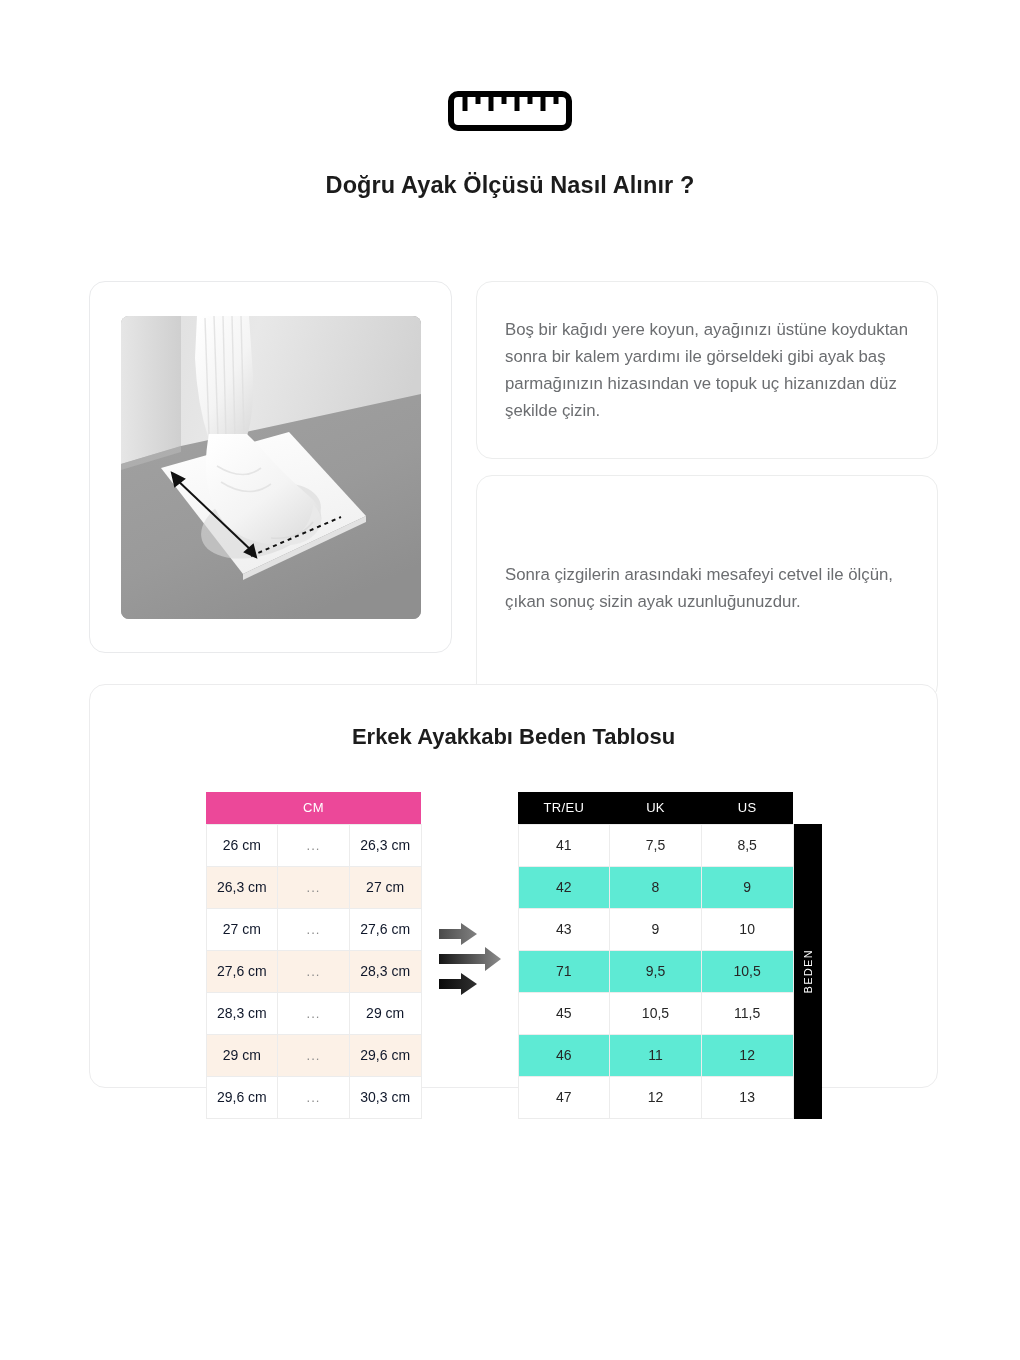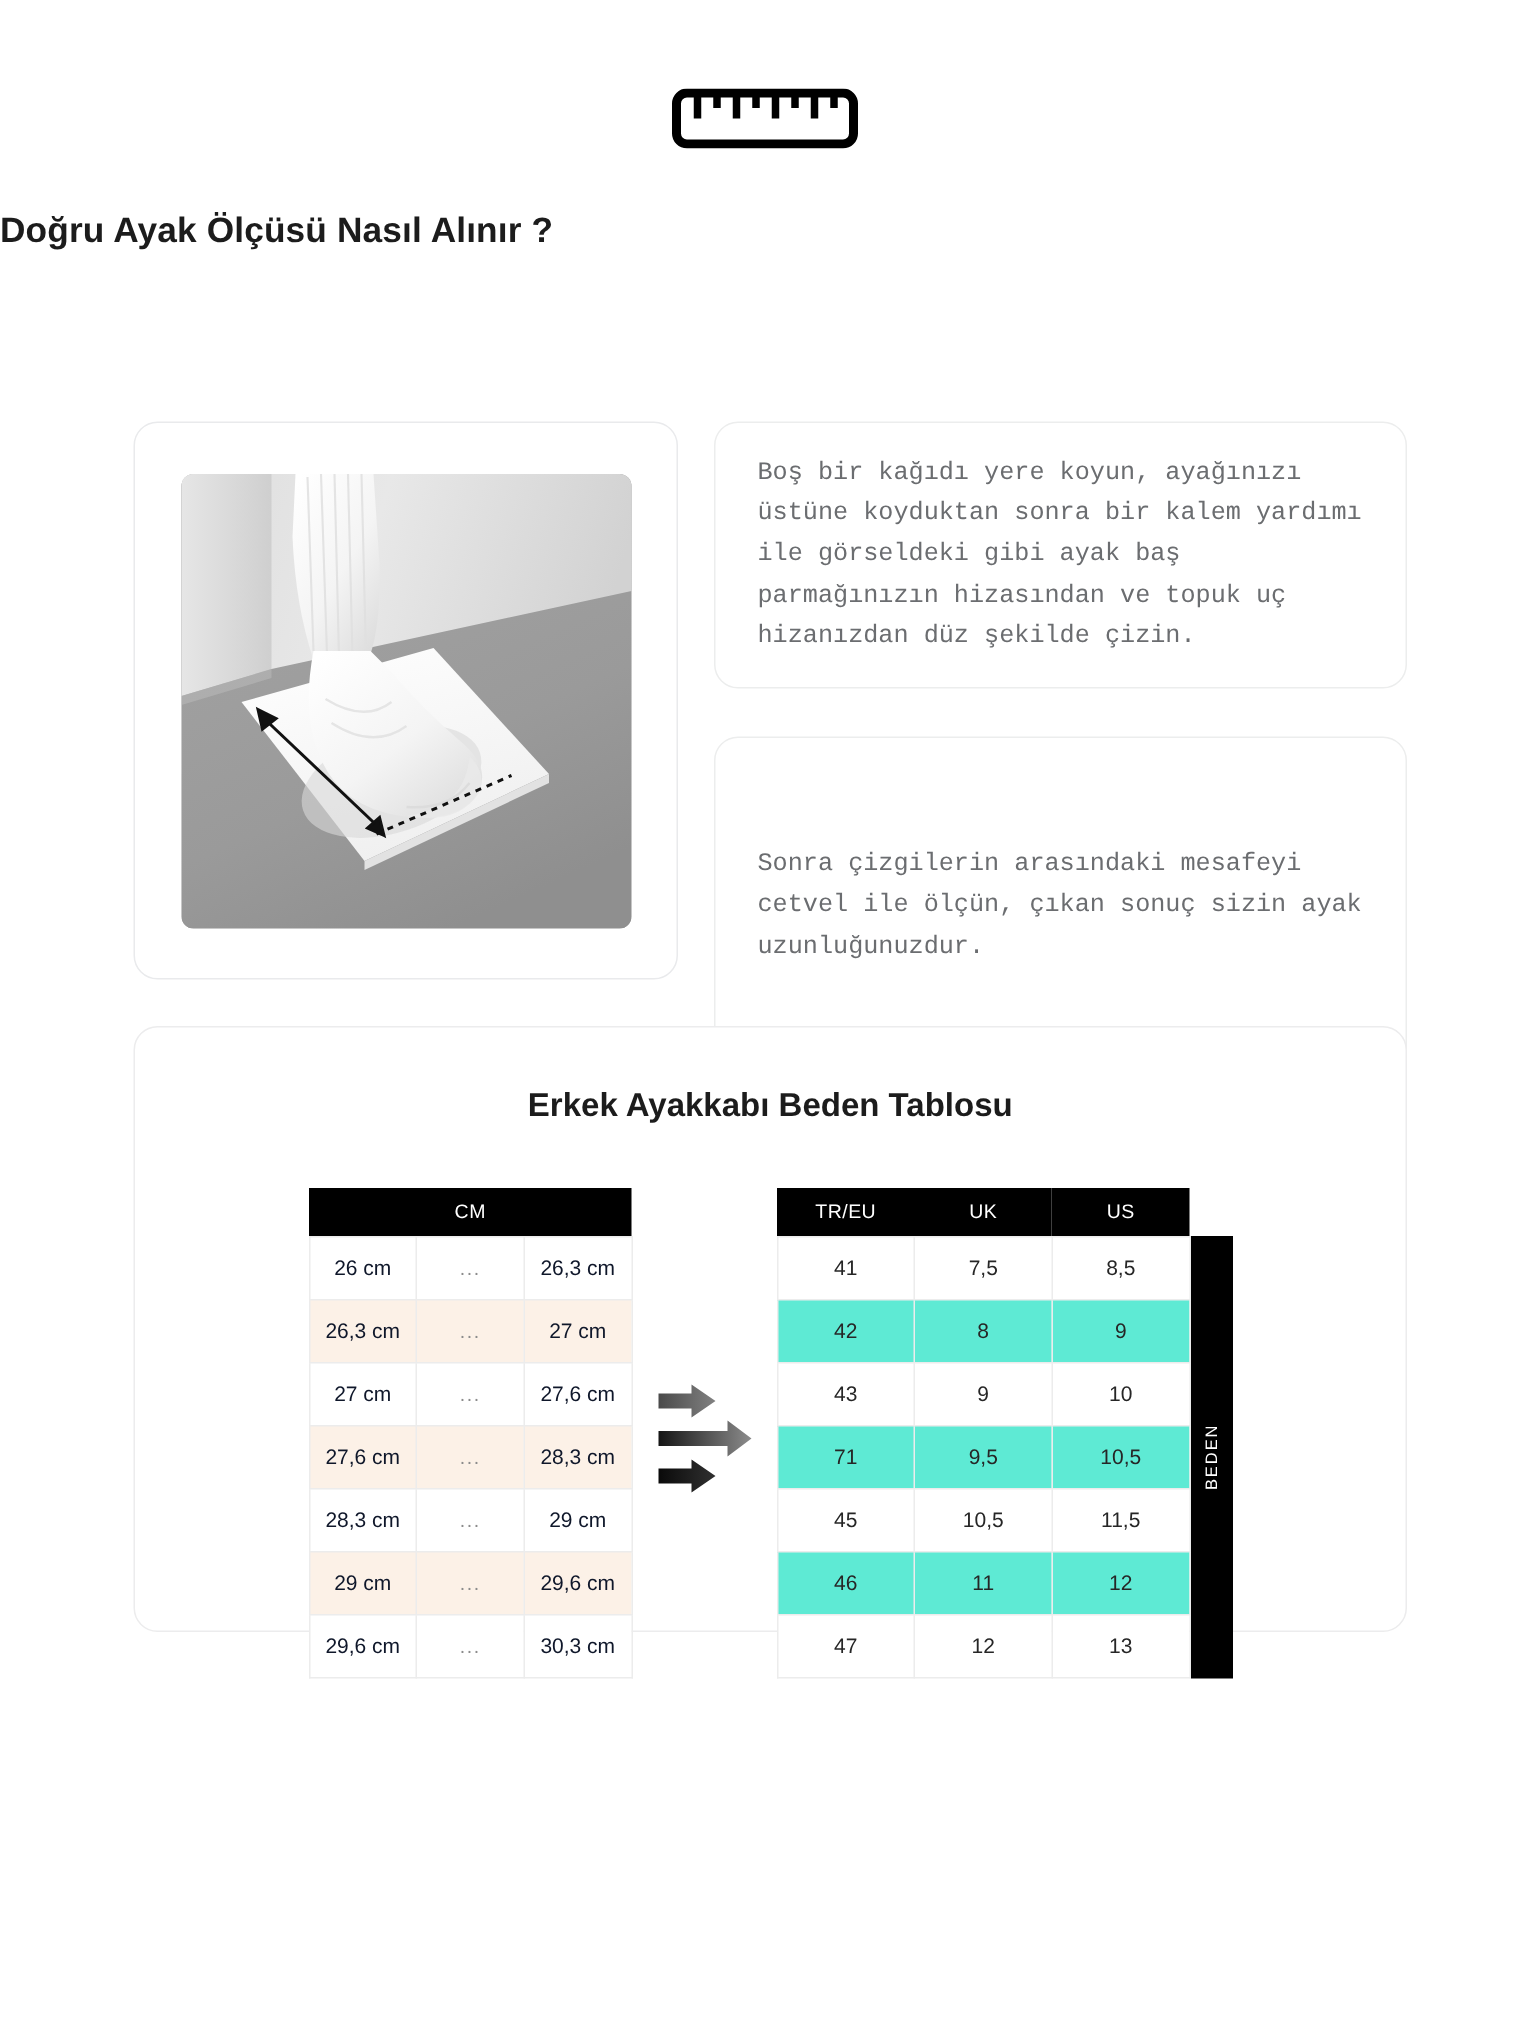--- a/index.html
+++ b/index.html
@@ -11,21 +11,22 @@
     font-family: "Liberation Sans", sans-serif;
     color: #262626;
     position: relative;
     overflow: hidden;
   }
 
   
   .header {
     position: absolute;
     top: 0; left: 0; right: 0;
-    padding-top: 56px;
+    padding-top: 88px;
+    text-align: center;
   }
   .ruler-icon-wrap {
     display: flex;
     justify-content: center;
     align-items: center;
     height: 46px;
   }
   .ruler-icon-wrap svg { display: block; }
 
   .page-title {
@@ -65,23 +66,22 @@
     border-radius: 8px;
     overflow: hidden;
     position: relative;
     background: #9d9d9d;
   }
   .photo-frame svg { display: block; width: 100%; height: 100%; }
 
   .text-col {
     display: flex;
     flex-direction: column;
-    gap: 32px;
+    gap: 16px;
     flex: 1 1 auto;
-    font-family: Liberation Mono, monospace;
   }
 
   .info-card {
     border: 1px solid #eceded;
     border-radius: 16px;
     background: #fff;
     padding: 24px 28px;
     display: flex;
     align-items: center;
   }
@@ -124,21 +124,21 @@
   }
 
   table {
     border-collapse: collapse;
     table-layout: fixed;
   }
 
   
   .cm-table { width: 216px; }
   .cm-table thead th {
-    background: #000000;
+    background: #ec4899;
     color: #fff;
     font-size: 13px;
     font-weight: 400;
     height: 32px;
     letter-spacing: 0.4px;
   }
   .cm-table td {
     height: 42px;
     font-size: 14px;
     text-align: center;

